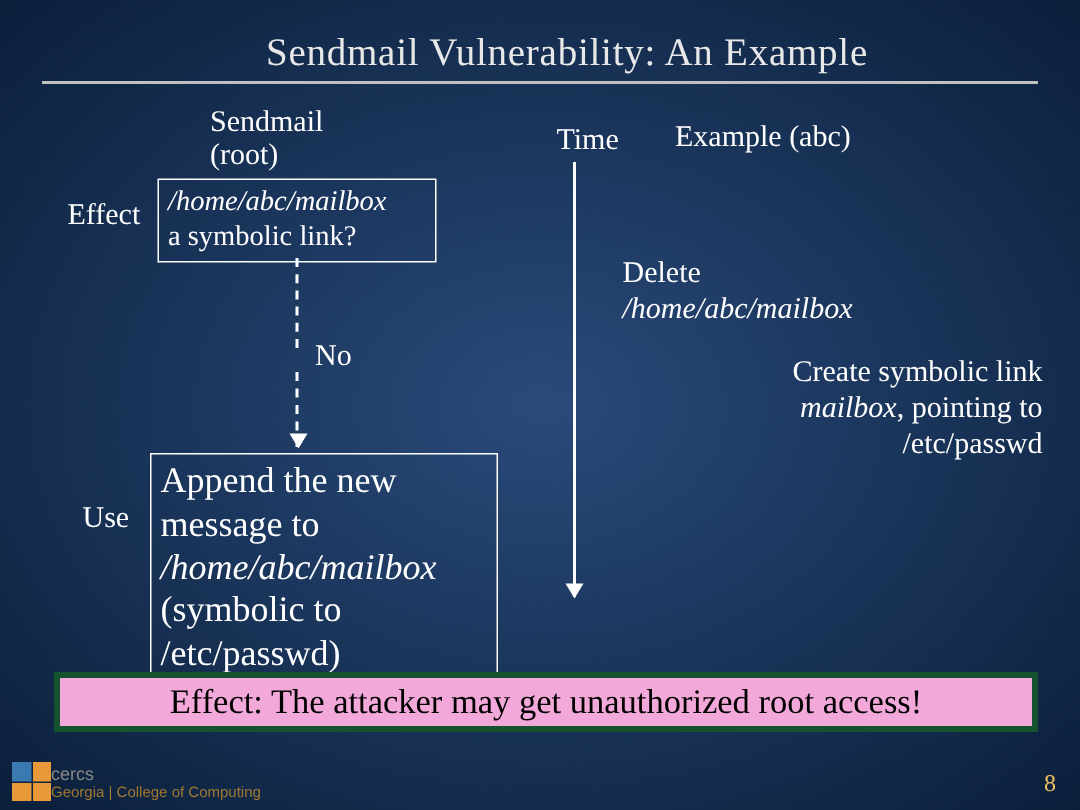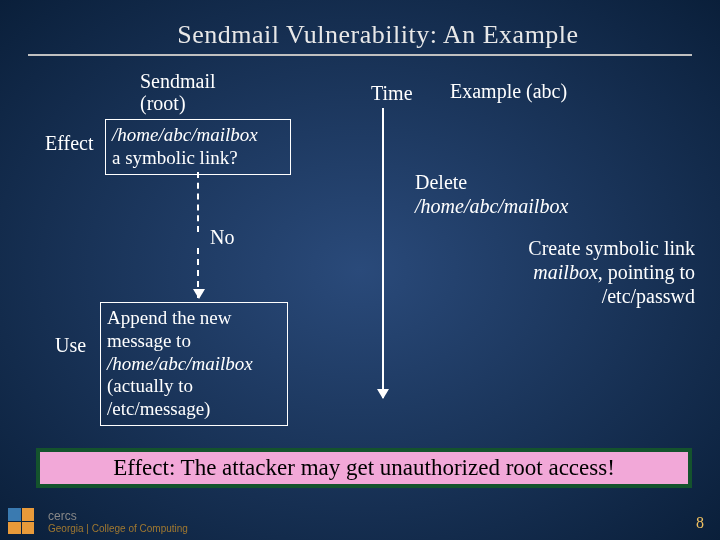--- a/index.html
+++ b/index.html
@@ -100,24 +100,24 @@
     border-top: 10px solid #fff;
   }
   .use-label {
     position: absolute;
     left: 55px; top: 264px;
     font-size: 20px;
   }
   .use-box {
     position: absolute;
     left: 100px; top: 232px;
-    width: 188px;
+    width: 232px;
     border: 1px solid #fff;
     padding: 4px 6px;
-    font-size: 19px;
+    font-size: 24px;
     line-height: 1.2;
   }
   .use-box .path { font-style: italic; }
   .delete-block {
     position: absolute;
     left: 415px; top: 100px;
     font-size: 20px;
     line-height: 1.2;
   }
   .delete-block .path { font-style: italic; }
@@ -145,21 +145,21 @@
     position: absolute;
     right: 16px; bottom: 8px;
     color: #f0c060;
     font-size: 16px;
   }
   .logo {
     position: absolute;
     left: 8px; bottom: 6px;
     display: flex;
     align-items: center;
-    gap: 14px;
+    gap: 0;
   }
   .logo-sq {
     width: 26px; height: 26px;
     display: grid;
     grid-template: 1fr 1fr / 1fr 1fr;
     gap: 1px;
   }
   .logo-sq span { background: #e89a3a; }
   .logo-sq span:first-child { background: #3a7ab0; }
   .logo-txt { font-size: 12px; color: #888; font-family: Arial, sans-serif; }
@@ -191,21 +191,21 @@
 
   <div class="dashed1"></div>
   <div class="no-lbl">No</div>
   <div class="dashed2"></div>
 
   <div class="use-label">Use</div>
   <div class="use-box">
     <div>Append the new</div>
     <div>message to</div>
     <div class="path">/home/abc/mailbox</div>
-    <div>(actually to /etc/message)</div>
+    <div>(symbolic to /etc/passwd)</div>
   </div>
 
   <div class="delete-block">
     <div>Delete</div>
     <div class="path">/home/abc/mailbox</div>
   </div>
 
   <div class="create-block">
     <div>Create symbolic link</div>
     <div><span class="path">mailbox</span><span>, pointing to</span></div>

